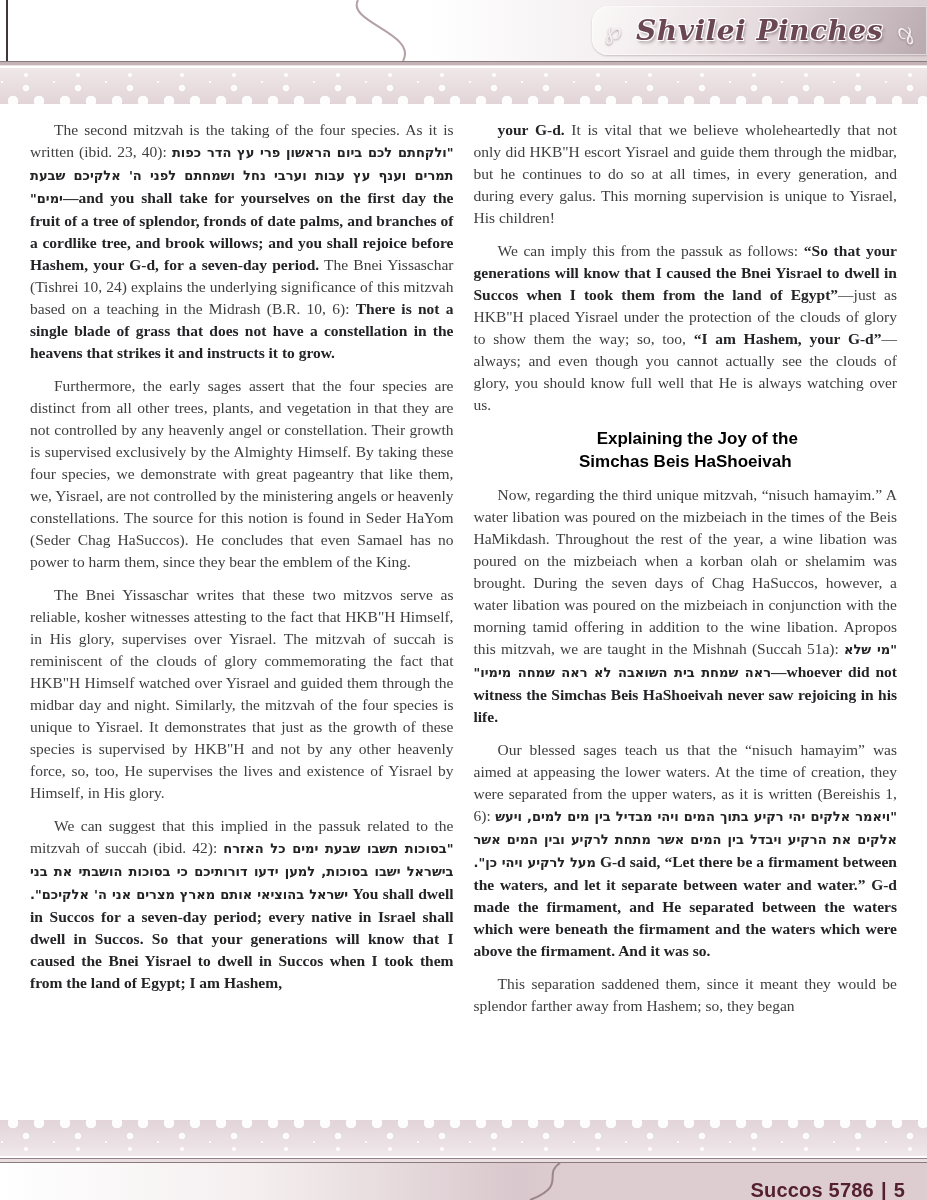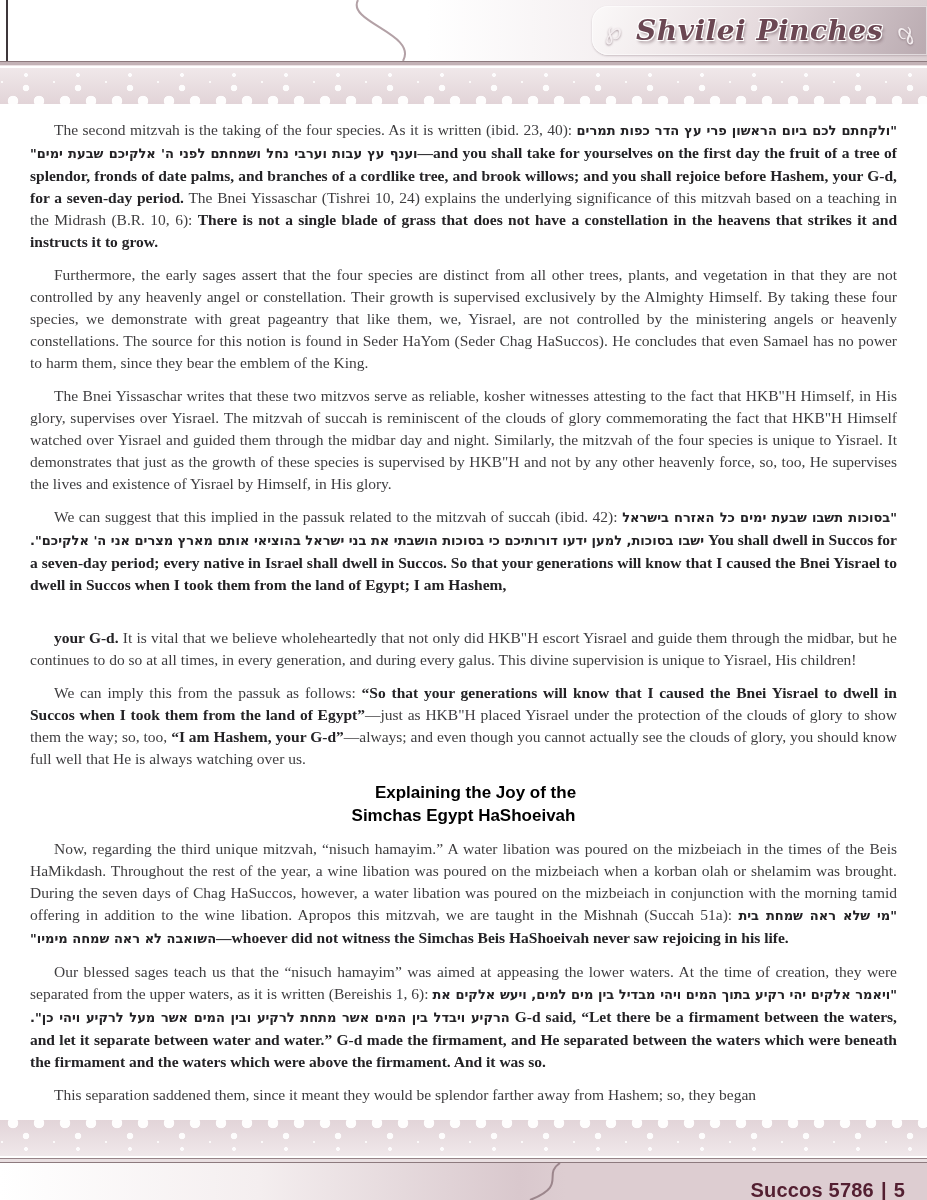--- a/index.html
+++ b/index.html
@@ -33,21 +33,21 @@
       radial-gradient(circle 6px at 26px 20px, rgba(255,255,255,.9) 48%, rgba(255,255,255,0) 60%),
       radial-gradient(circle 3px at 26px 7px, rgba(255,255,255,.9) 55%, rgba(255,255,255,0) 75%),
       radial-gradient(circle 2px at 2px 14px, rgba(255,255,255,.8) 55%, rgba(255,255,255,0) 75%),
       linear-gradient(to bottom,#f0e8ea,#e2d4d8);
     background-size:52px 36px,52px 36px,52px 36px,52px 36px,52px 36px,100% 100%;
     background-repeat:repeat-x,repeat-x,repeat-x,repeat-x,repeat-x,no-repeat;
     border-top:2px solid #ffffff;border-bottom:2px solid #ffffff;}
   .lace.flipped{transform:scaleY(-1);}
 
   
-  .main{display:flex;gap:20px;padding:13px 30px 0 30px;flex-direction:column;}
+  .main{display:flex;gap:20px;padding:13px 30px 0 30px;}
   .col{flex:1;min-width:0;text-align:justify;font-size:15.5px;line-height:22px;color:#3e3d3f;}
   .col p{margin:0 0 11px 0;text-indent:24px;}
   .b{font-weight:bold;color:#242326;}
   .he{font-family:"DejaVu Sans",sans-serif;font-weight:bold;font-size:13px;color:#242326;
       unicode-bidi:embed;}
   .section-heading{font-family:"Liberation Sans",sans-serif;font-weight:bold;font-size:17px;
       line-height:23px;color:#000000;text-align:center;margin:15px 0 16px 0;text-indent:0;}
 
   
   .bottom-chrome{position:absolute;left:0;right:0;bottom:0;}
@@ -79,25 +79,25 @@
   <div class="lace"></div>
 
   <div class="main">
     <div class="col">
       <p><span>The second mitzvah is the taking of the four species. As it is written (ibid. 23, 40): </span><span class="b he" dir="rtl">"ולקחתם לכם ביום הראשון פרי עץ הדר כפות תמרים וענף עץ עבות וערבי נחל ושמחתם לפני ה' אלקיכם שבעת ימים"</span><span class="b">—and you shall take for yourselves on the first day the fruit of a tree of splendor, fronds of date palms, and branches of a cordlike tree, and brook willows; and you shall rejoice before Hashem, your G-d, for a seven-day period.</span><span> The Bnei Yissaschar (Tishrei 10, 24) explains the underlying significance of this mitzvah based on a teaching in the Midrash (B.R. 10, 6): </span><span class="b">There is not a single blade of grass that does not have a constellation in the heavens that strikes it and instructs it to grow.</span></p>
       <p><span>Furthermore, the early sages assert that the four species are distinct from all other trees, plants, and vegetation in that they are not controlled by any heavenly angel or constellation. Their growth is supervised exclusively by the Almighty Himself. By taking these four species, we demonstrate with great pageantry that like them, we, Yisrael, are not controlled by the ministering angels or heavenly constellations. The source for this notion is found in Seder HaYom (Seder Chag HaSuccos). He concludes that even Samael has no power to harm them, since they bear the emblem of the King.</span></p>
       <p><span>The Bnei Yissaschar writes that these two mitzvos serve as reliable, kosher witnesses attesting to the fact that HKB"H Himself, in His glory, supervises over Yisrael. The mitzvah of succah is reminiscent of the clouds of glory commemorating the fact that HKB"H Himself watched over Yisrael and guided them through the midbar day and night. Similarly, the mitzvah of the four species is unique to Yisrael. It demonstrates that just as the growth of these species is supervised by HKB"H and not by any other heavenly force, so, too, He supervises the lives and existence of Yisrael by Himself, in His glory.</span></p>
       <p><span>We can suggest that this implied in the passuk related to the mitzvah of succah (ibid. 42): </span><span class="b he" dir="rtl">"בסוכות תשבו שבעת ימים כל האזרח בישראל ישבו בסוכות, למען ידעו דורותיכם כי בסוכות הושבתי את בני ישראל בהוציאי אותם מארץ מצרים אני ה' אלקיכם".</span><span class="b"> You shall dwell in Succos for a seven-day period; every native in Israel shall dwell in Succos. So that your generations will know that I caused the Bnei Yisrael to dwell in Succos when I took them from the land of Egypt; I am Hashem,</span></p>
     </div>
     <div class="col">
-      <p><span class="b">your G-d.</span><span> It is vital that we believe wholeheartedly that not only did HKB"H escort Yisrael and guide them through the midbar, but he continues to do so at all times, in every generation, and during every galus. This divine supervision is unique to Yisrael, His children!</span></p>
+      <p><span class="b">your G-d.</span><span> It is vital that we believe wholeheartedly that not only did HKB"H escort Yisrael and guide them through the midbar, but he continues to do so at all times, in every generation, and during every galus. This morning supervision is unique to Yisrael, His children!</span></p>
       <p><span>We can imply this from the passuk as follows: </span><span class="b">“So that your generations will know that I caused the Bnei Yisrael to dwell in Succos when I took them from the land of Egypt”</span><span>—just as HKB"H placed Yisrael under the protection of the clouds of glory to show them the way; so, too, </span><span class="b">“I am Hashem, your G-d”</span><span>—always; and even though you cannot actually see the clouds of glory, you should know full well that He is always watching over us.</span></p>
       <p class="section-heading">
         <span>Explaining the Joy of the</span><br>
-        <span>Simchas Egypt HaShoeivah</span>
+        <span>Simchas Beis HaShoeivah</span>
       </p>
       <p><span>Now, regarding the third unique mitzvah, “nisuch hamayim.” A water libation was poured on the mizbeiach in the times of the Beis HaMikdash. Throughout the rest of the year, a wine libation was poured on the mizbeiach when a korban olah or shelamim was brought. During the seven days of Chag HaSuccos, however, a water libation was poured on the mizbeiach in conjunction with the morning tamid offering in addition to the wine libation. Apropos this mitzvah, we are taught in the Mishnah (Succah 51a): </span><span class="b he" dir="rtl">"מי שלא ראה שמחת בית השואבה לא ראה שמחה מימיו"</span><span class="b">—whoever did not witness the Simchas Beis HaShoeivah never saw rejoicing in his life.</span></p>
       <p><span>Our blessed sages teach us that the “nisuch hamayim” was aimed at appeasing the lower waters. At the time of creation, they were separated from the upper waters, as it is written (Bereishis 1, 6): </span><span class="b he" dir="rtl">"ויאמר אלקים יהי רקיע בתוך המים ויהי מבדיל בין מים למים, ויעש אלקים את הרקיע ויבדל בין המים אשר מתחת לרקיע ובין המים אשר מעל לרקיע ויהי כן".</span><span class="b"> G-d said, “Let there be a firmament between the waters, and let it separate between water and water.” G-d made the firmament, and He separated between the waters which were beneath the firmament and the waters which were above the firmament. And it was so.</span></p>
       <p><span>This separation saddened them, since it meant they would be splendor farther away from Hashem; so, they began</span></p>
     </div>
   </div>
 
   <div class="bottom-chrome">
     <div class="lace flipped"></div>
     <div class="rule2"></div>

